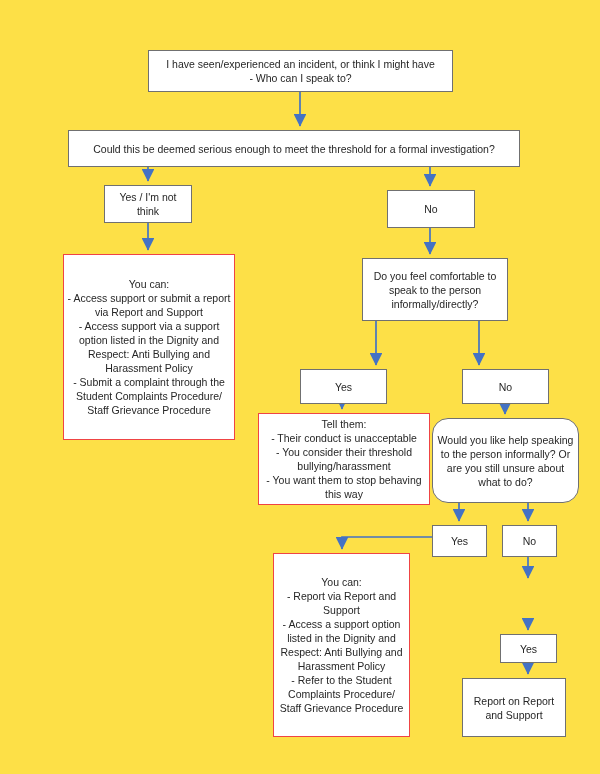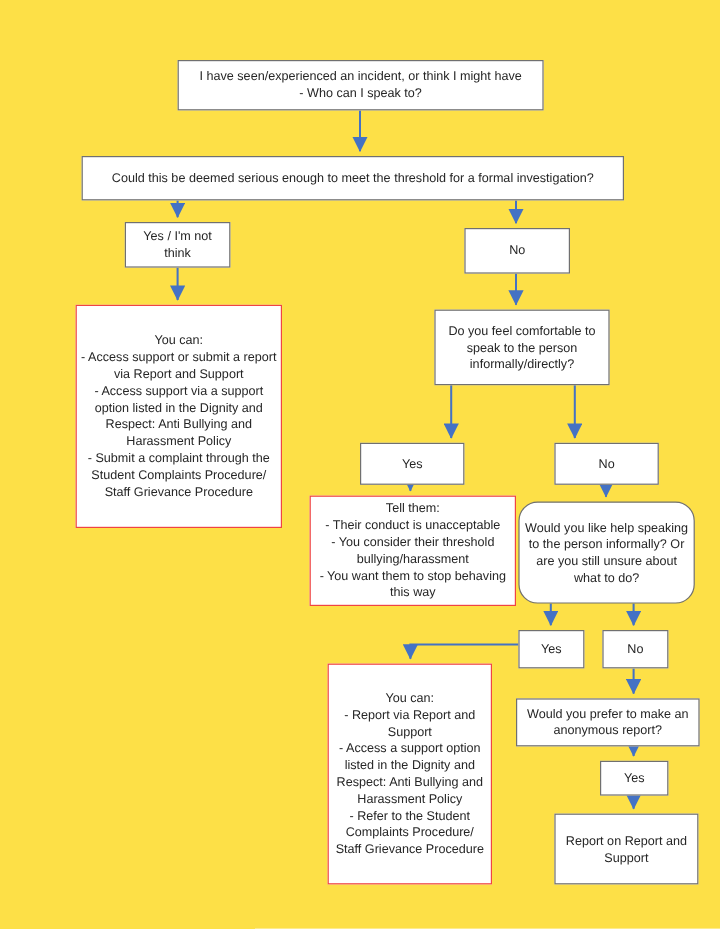--- a/index.html
+++ b/index.html
@@ -99,19 +99,18 @@
 
   <div class="node" style="left:432px; top:525px; width:55px; height:32px;">Yes</div>
 
   <div class="node" style="left:502px; top:525px; width:55px; height:32px;">No</div>
 
   <div class="node thin" style="left:273px; top:553px; width:137px; height:184px;">You can:
 - Report via Report and Support
 - Access a support option listed in the Dignity and Respect: Anti Bullying and Harassment Policy
 - Refer to the Student Complaints Procedure/ Staff Grievance Procedure</div>
 
-  <div class="node" style="left:430px; top:582px; width:153px; height:40px;">Would you prefer to make an anonymous report?</div>
 
   <div class="node" style="left:500px; top:634px; width:57px; height:29px;">Yes</div>
 
-  <div class="node" style="left:462px; top:678px; width:120px; height:59px;">Report on Report and Support</div>
+  <div class="node" style="left:462px; top:678px; width:104px; height:59px;">Report on Report and Support</div>
 
 </div>
 
 </body></html>

